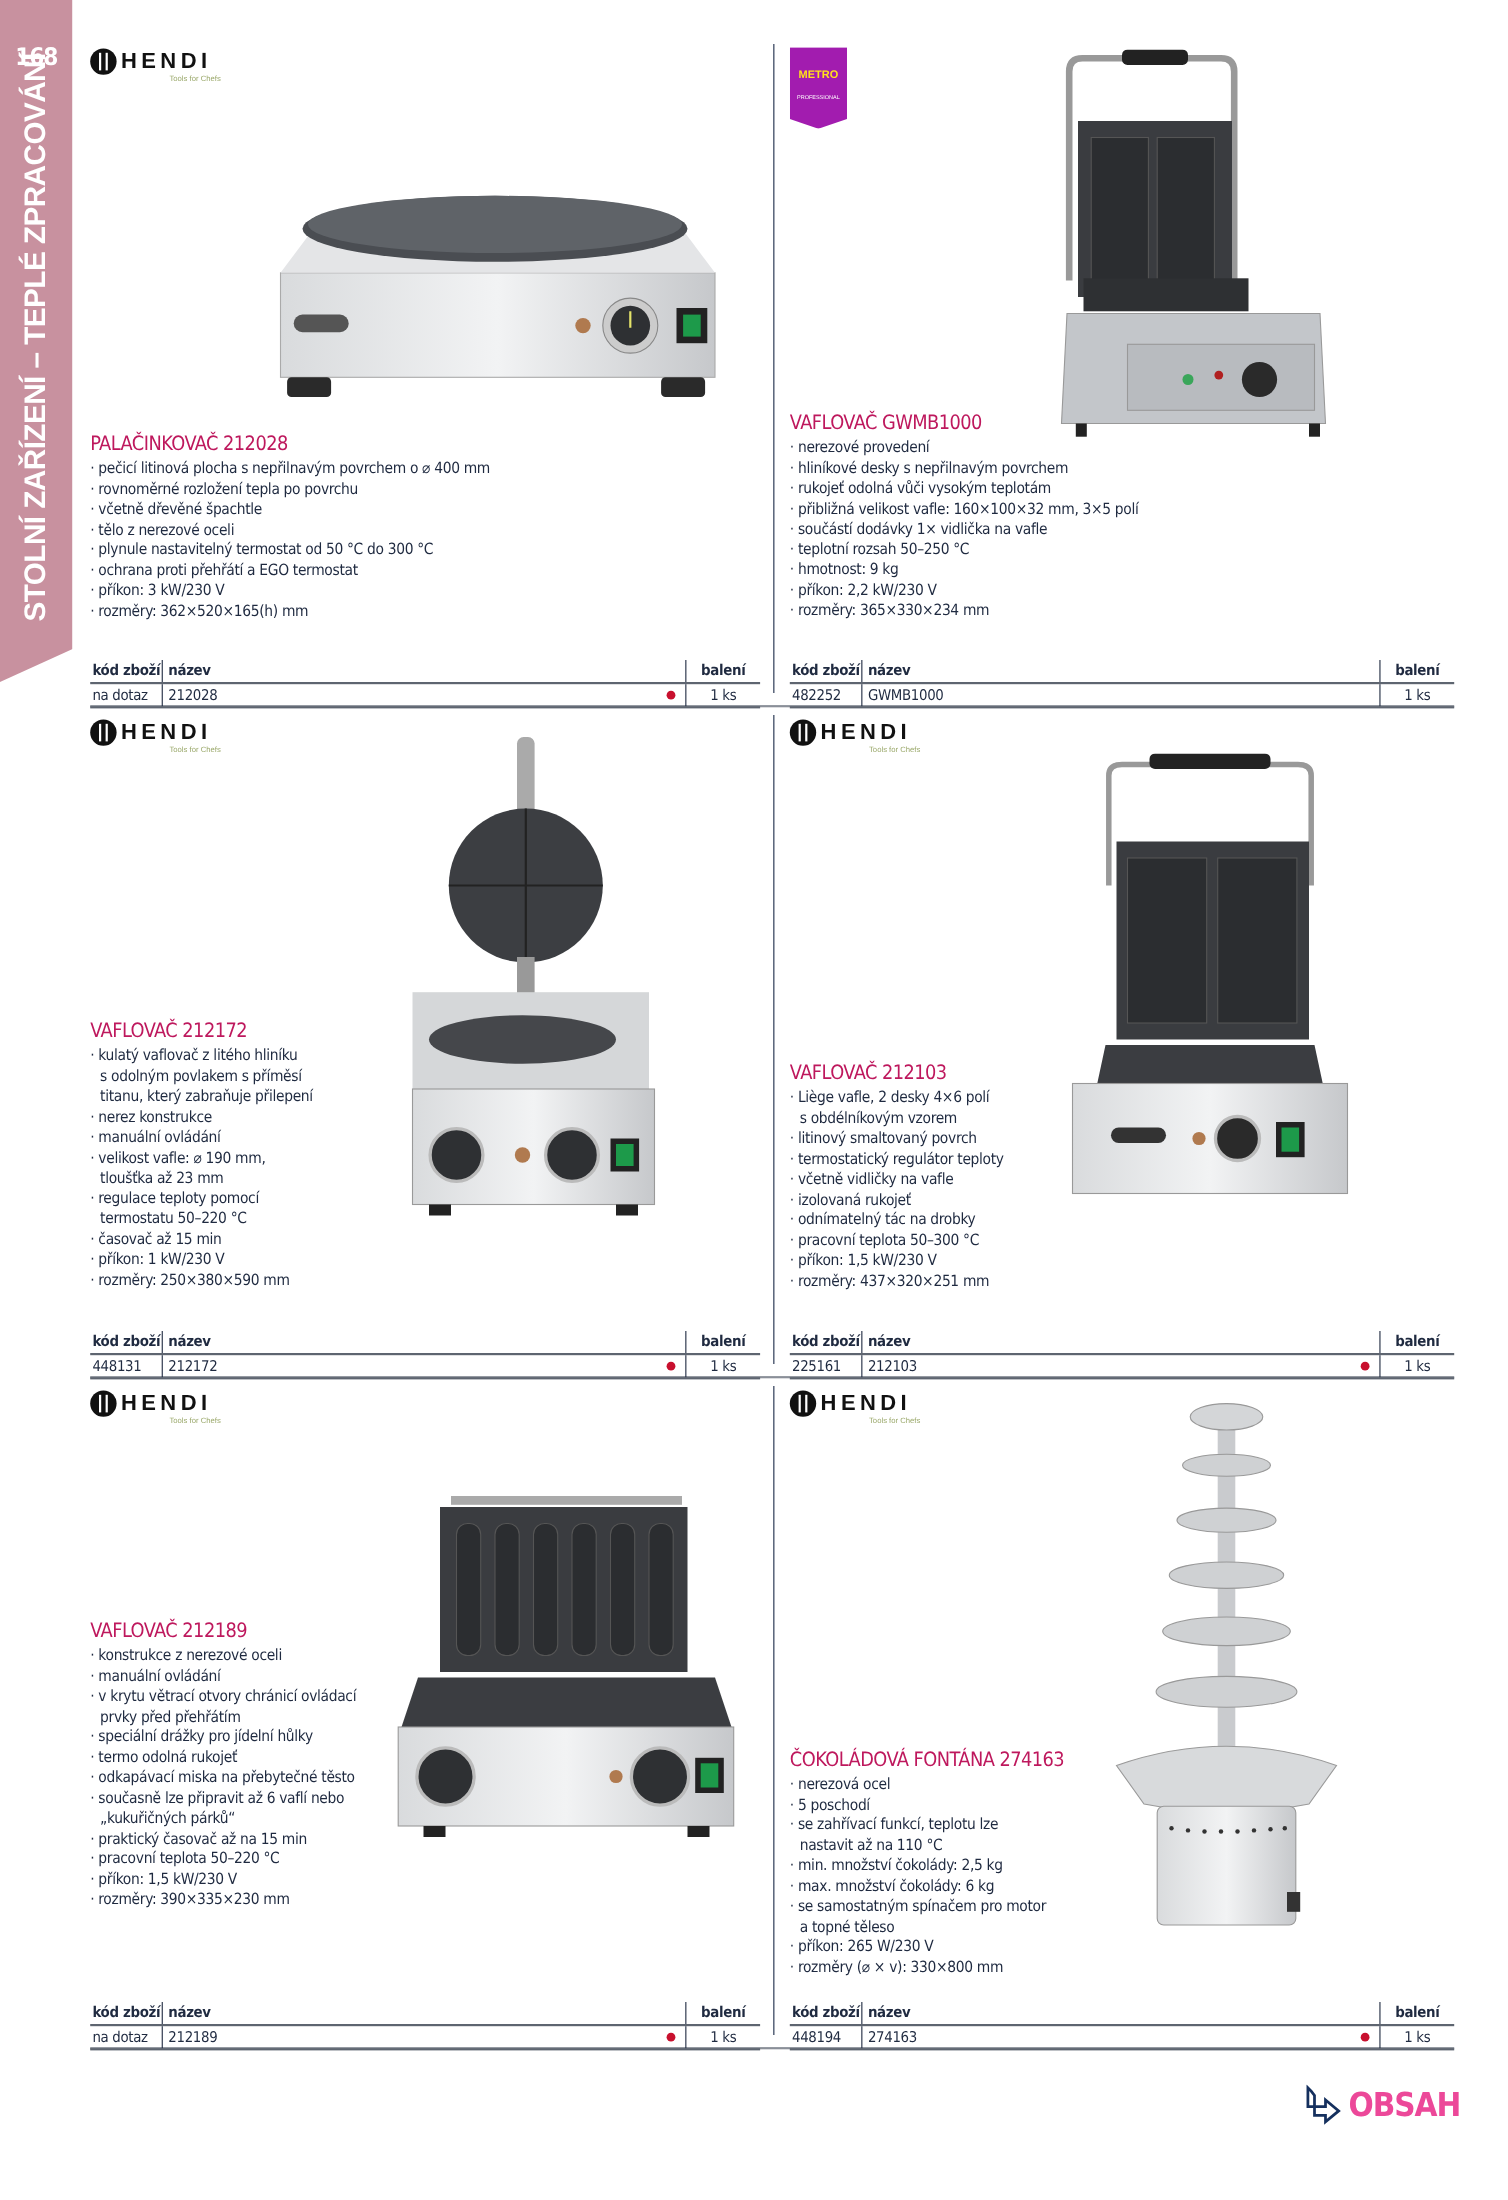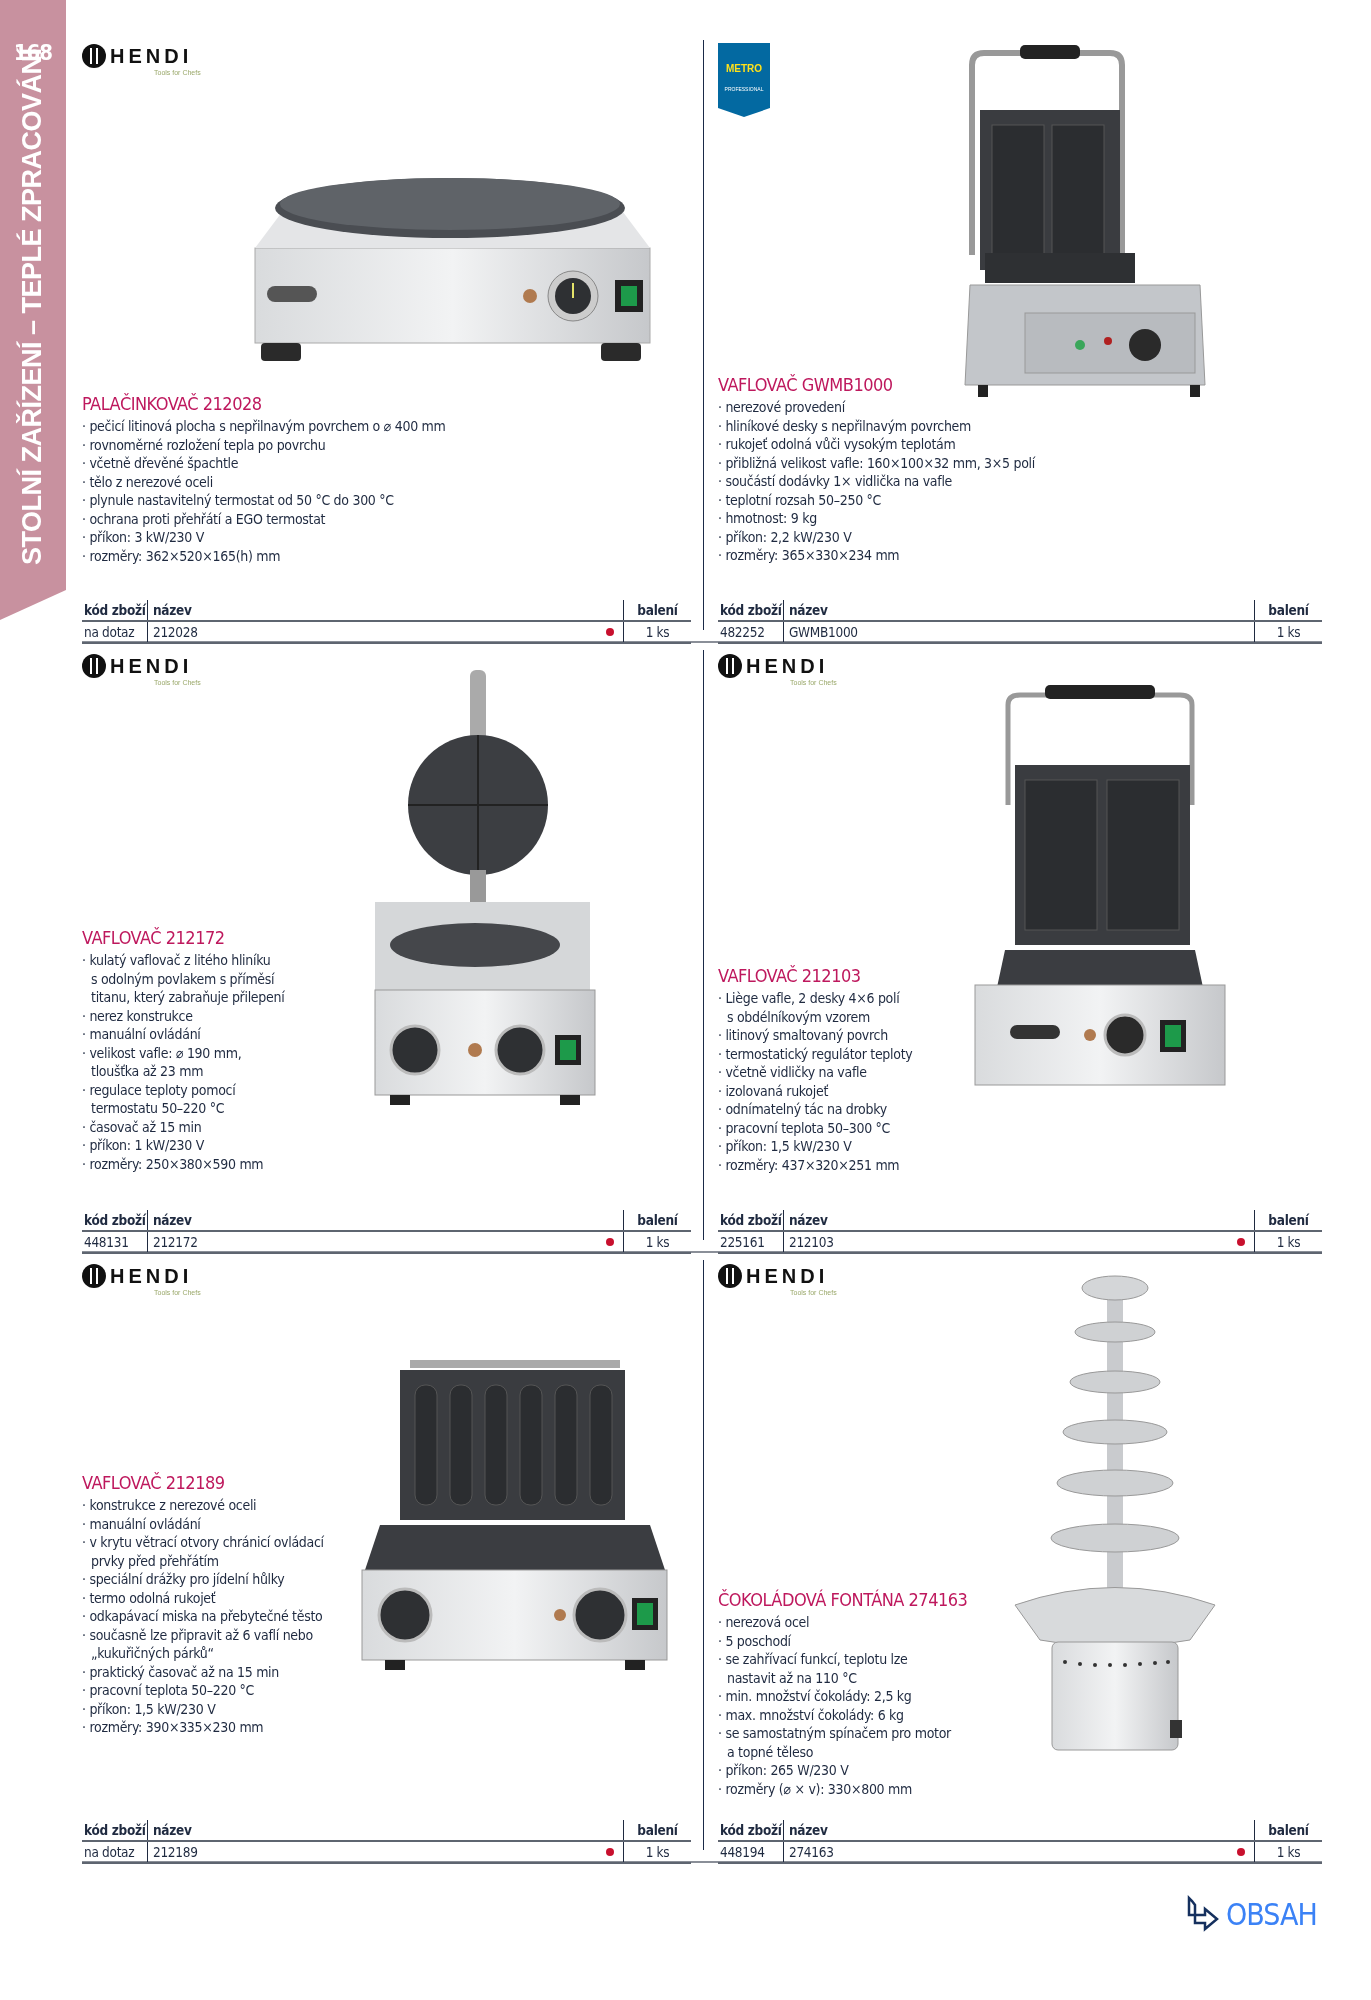--- a/index.html
+++ b/index.html
@@ -16,21 +16,21 @@
   .row-sep { position: absolute; left: 82px; width: 1240px; height: 2px; background: #8a8f98; }
 
   .logo-hendi { position: absolute; display: flex; flex-direction: column; align-items: flex-start; }
   .logo-hendi .mark { display: flex; align-items: flex-end; gap: 4px; }
   .logo-hendi .circle { width: 24px; height: 24px; border-radius: 50%; background: #111; position: relative; }
   .logo-hendi .circle::before, .logo-hendi .circle::after { content: ""; position: absolute; top: 4px; width: 2px; height: 16px; background: #fff; }
   .logo-hendi .circle::before { left: 8px; } .logo-hendi .circle::after { left: 14px; }
   .logo-hendi .word { font-weight: bold; font-size: 20px; letter-spacing: 4px; color: #111; }
   .logo-hendi .tag { font-size: 7px; color: #9aa86a; margin-left: 72px; margin-top: 1px; }
 
-  .logo-metro { position: absolute; left: 718px; top: 43px; width: 52px; height: 74px; background: #0369a1;
+  .logo-metro { position: absolute; left: 718px; top: 43px; width: 52px; height: 74px; background: #a21caf;
                 clip-path: polygon(0 0, 100% 0, 100% 88%, 50% 100%, 0 88%); color: #ffe11a; text-align: center; }
   .logo-metro .m1 { font-size: 10px; font-weight: bold; margin-top: 20px; display: block; }
   .logo-metro .m2 { font-size: 5px; color: #fff; margin-top: 12px; display: block; }
 
   .product-title { position: absolute; font-weight: normal; font-size: 18px; color: #be185d;
                    font-family: "DejaVu Sans Condensed", "DejaVu Sans", sans-serif; letter-spacing: -0.5px; }
   .features { position: absolute; list-style: none; font-size: 14px; line-height: 18.5px; color: #1f2a40;
               font-family: "DejaVu Sans Condensed", "DejaVu Sans", sans-serif; letter-spacing: -0.3px; }
   .features li { padding-left: 9px; text-indent: -9px; white-space: pre-line; }
   .features li::before { content: "· "; }
@@ -40,21 +40,21 @@
   .ptable .hdr { font-weight: bold; border-bottom: 2px solid #5e6570; }
   .ptable .dat { border-bottom: 2px solid #5e6570; }
   .ptable .c1 { width: 66px; padding-left: 2px; border-right: 1px solid #1f2a40; height: 100%; display: flex; align-items: center; }
   .ptable .c2 { flex: 1; padding-left: 5px; display: flex; align-items: center; height: 100%; }
   .ptable .c3 { width: 26px; display: flex; align-items: center; justify-content: center; height: 100%; }
   .ptable .c4 { width: 68px; text-align: center; border-left: 1px solid #1f2a40; height: 100%; display: flex; align-items: center; justify-content: center; }
   .ptable .hdr .c3, .ptable .hdr .c4 { border-left-color: #1f2a40; }
   .red-dot { width: 8px; height: 8px; border-radius: 50%; background: #c8102e; }
 
   .img { position: absolute; }
-  .obsah { position: absolute; left: 1186px; top: 1895px; display: flex; align-items: center; gap: 6px; color: #3b82f6; }
+  .obsah { position: absolute; left: 1186px; top: 1895px; display: flex; align-items: center; gap: 6px; color: #ec4899; font-weight: bold; }
   .obsah span { font-size: 30px; font-family: "DejaVu Sans Condensed", "DejaVu Sans", sans-serif; letter-spacing: -1px; }
 </style>
 </head>
 <body>
 
 <div class="sidebar"></div>
 <div class="page-num">168</div>
 <div class="section-title">STOLNÍ ZAŘÍZENÍ – TEPLÉ ZPRACOVÁNÍ</div>
 
 <div class="col-divider" style="top:40px;height:590px;"></div>

